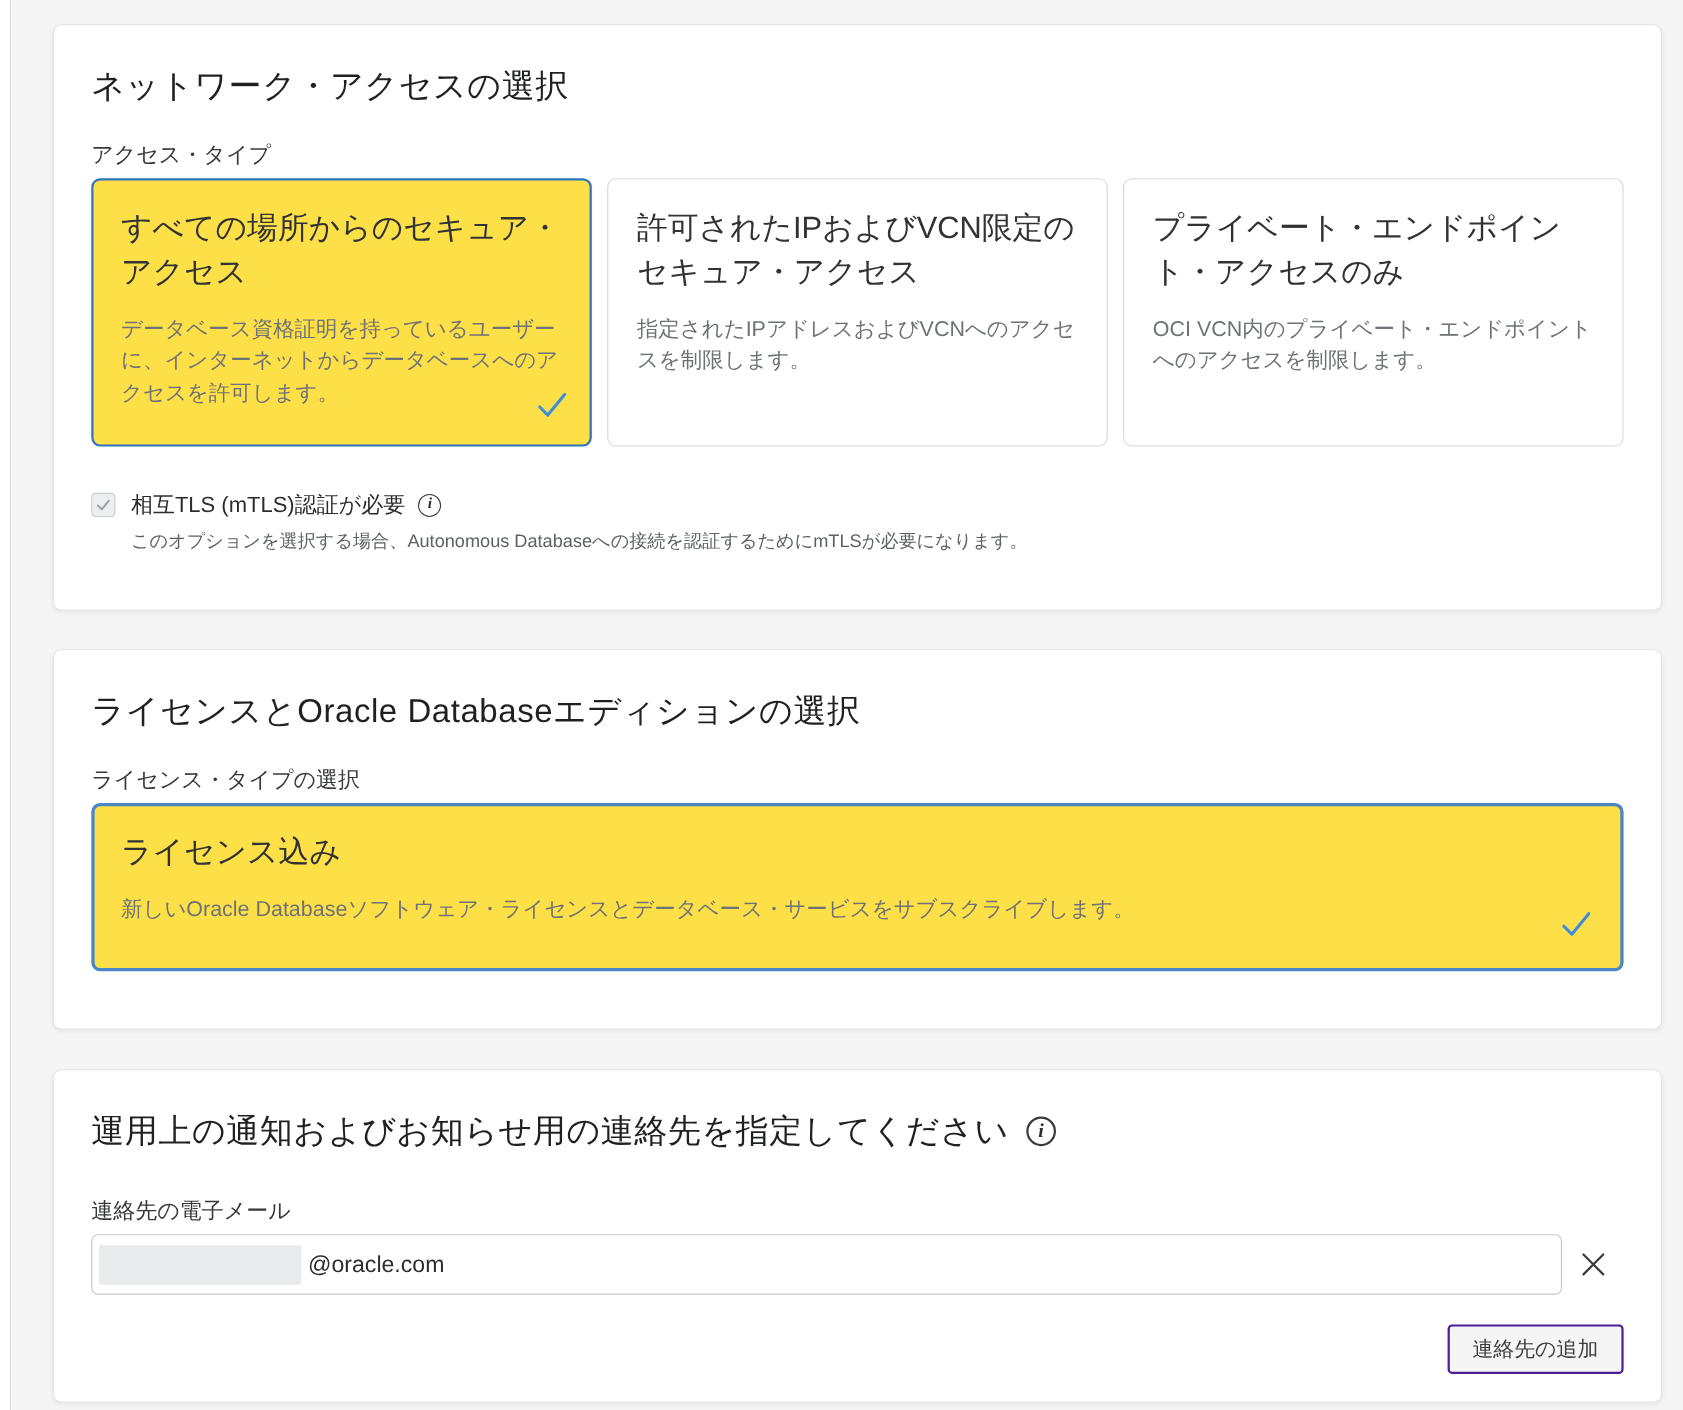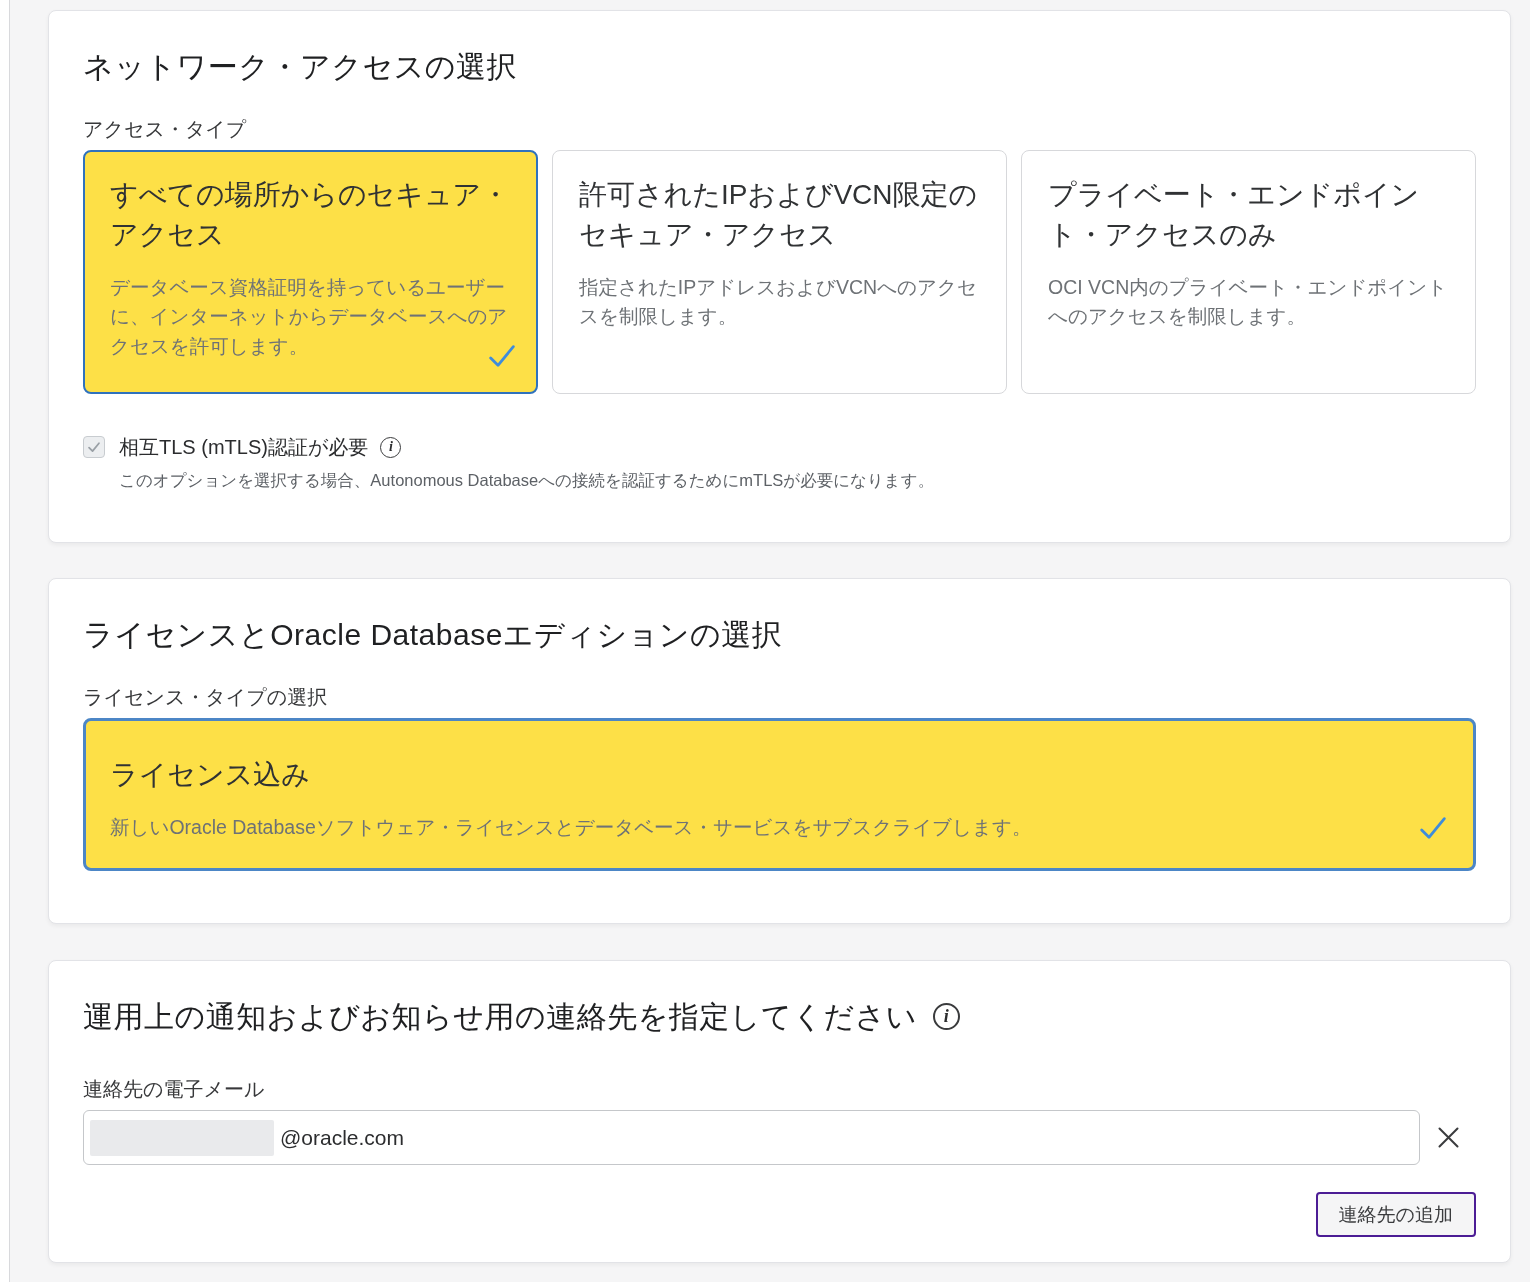--- a/index.html
+++ b/index.html
@@ -12,21 +12,21 @@
     position: relative;
     color: #2c2d2f;
   }
   .left-strip {
     position: absolute; left: 0; top: 0;
     width: 10px; height: 1282px;
     background: #ffffff;
     border-right: 1px solid #d8d9dc;
   }
   .content {
-    position: absolute; left: 48px; top: 0; width: 1463px;
+    position: absolute; left: 48px; top: 12px; width: 1463px;
   }
   .panel {
     background: #ffffff;
     border: 1px solid #e2e3e7;
     border-radius: 8px;
     box-shadow: 0 2px 4px rgba(0,0,0,0.05);
     padding: 36px 34px;
   }
   #panel-network  { margin-top: 10px; height: 533px; }
   #panel-license  { margin-top: 35px; height: 346px; }
@@ -60,21 +60,21 @@
   }
   .card-row.network .option-card { height: 244px; }
   .card-row.license .option-card { height: 153px; }
   .option-card.selected {
     background: #fde047;
     border: 2px solid #2f72bd;
     padding: 23px 25px;
   }
   .option-card.selected.thick {
     border: 3px solid #4c86c6;
-    padding: 34px 24px;
+    padding: 22px 24px;
   }
   .card-title {
     font-size: 28px;
     font-weight: 400;
     color: #303234;
     line-height: 1.42;
     margin: 0 0 18px 0;
   }
   .card-desc {
     font-size: 19.5px;

